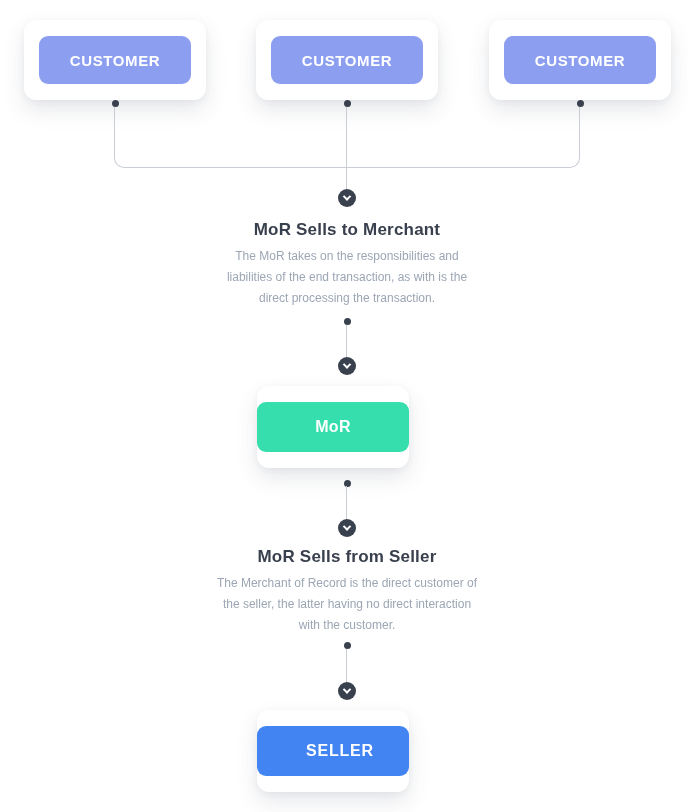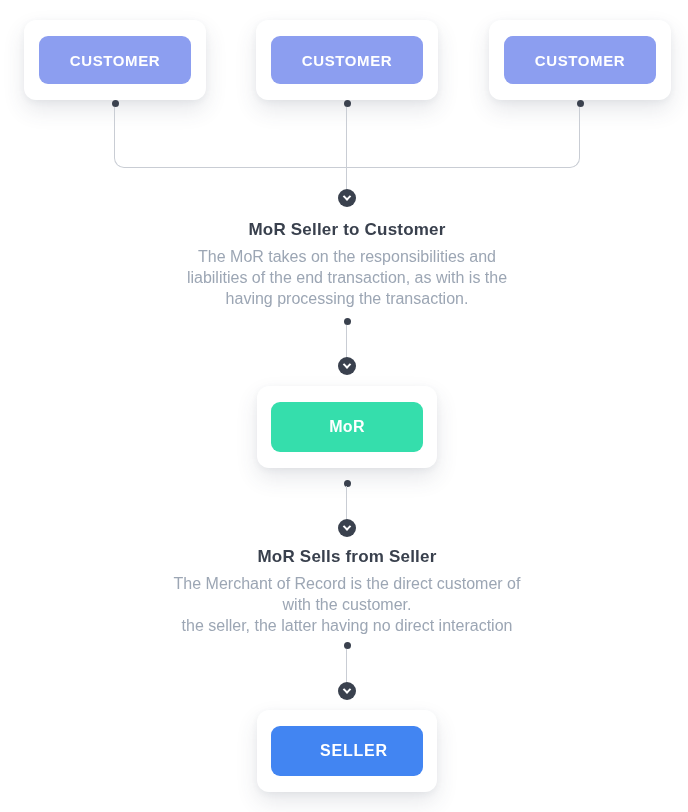--- a/index.html
+++ b/index.html
@@ -26,21 +26,21 @@
     overflow: hidden;
   }
 
   .card {
     position: absolute;
     background: var(--c-card-bg);
     border-radius: 12px;
     box-shadow: 0 10px 22px rgba(55, 65, 90, 0.12), 0 2px 6px rgba(55, 65, 90, 0.06);
   }
   .customer-card { top: 20px; width: 182px; height: 80px; }
-  .mid-card { left: 257px; width: 180px; height: 82px; }
+  .mid-card { left: 257px; width: 152px; height: 82px; }
 
   .pill {
     width: 152px;
     height: 48px;
     margin: 16px auto 12px auto;
     border-radius: 9px;
     display: flex;
     align-items: center;
     justify-content: center;
     color: var(--c-btn-text);
@@ -105,21 +105,21 @@
     font-weight: bold;
     color: var(--c-heading);
     letter-spacing: 0.2px;
   }
   .step-body {
     position: absolute;
     left: 27px;
     width: 640px;
     text-align: center;
     color: var(--c-body-text);
-    font-size: 16px;
+    font-size: 12px;
   }
   .step-body .line { height: 21px; line-height: 21px; }
 </style>
 </head>
 <body>
 
 <div class="canvas">
 
   <div class="card customer-card" style="left:24px">
     <div class="pill customer-pill">CUSTOMER</div>
@@ -134,25 +134,25 @@
   <span class="dot" style="left:112px; top:100px"></span>
   <span class="dot" style="left:344px; top:100px"></span>
   <span class="dot" style="left:577px; top:100px"></span>
 
   <div class="bracket"></div>
   <div class="vline" style="left:346px; top:107px; height:83px"></div>
   <div class="chev" style="top:189px">
       <span class="chev-glyph"></span>
     </div>
 
-  <div class="step-title" style="top:220px">MoR Seller to Customer</div>
+  <div class="step-title" style="top:220px">MoR Sells to Merchant</div>
   <div class="step-body" style="top:246px">
     <div class="line">The MoR takes on the responsibilities and</div>
     <div class="line">liabilities of the end transaction, as with is the</div>
-    <div class="line">having processing the transaction.</div>
+    <div class="line">direct processing the transaction.</div>
   </div>
 
   <span class="dot" style="left:344px; top:318px"></span>
   <div class="vline" style="left:346px; top:325px; height:33px"></div>
   <div class="chev" style="top:357px">
       <span class="chev-glyph"></span>
     </div>
 
   <div class="card mid-card" style="top:386px">
     <div class="pill mor-pill">MoR</div>
@@ -160,22 +160,22 @@
 
   <span class="dot" style="left:344px; top:480px"></span>
   <div class="vline" style="left:346px; top:486px; height:34px"></div>
   <div class="chev" style="top:519px">
       <span class="chev-glyph"></span>
     </div>
 
   <div class="step-title" style="top:547px">MoR Sells from Seller</div>
   <div class="step-body" style="top:573px">
     <div class="line">The Merchant of Record is the direct customer of</div>
+    <div class="line">the seller, the latter having no direct interaction</div>
     <div class="line">with the customer.</div>
-    <div class="line">the seller, the latter having no direct interaction</div>
   </div>
 
   <span class="dot" style="left:344px; top:642px"></span>
   <div class="vline" style="left:346px; top:649px; height:34px"></div>
   <div class="chev" style="top:682px">
       <span class="chev-glyph"></span>
     </div>
 
   <div class="card mid-card" style="top:710px">
     <div class="pill seller-pill">SELLER</div>

